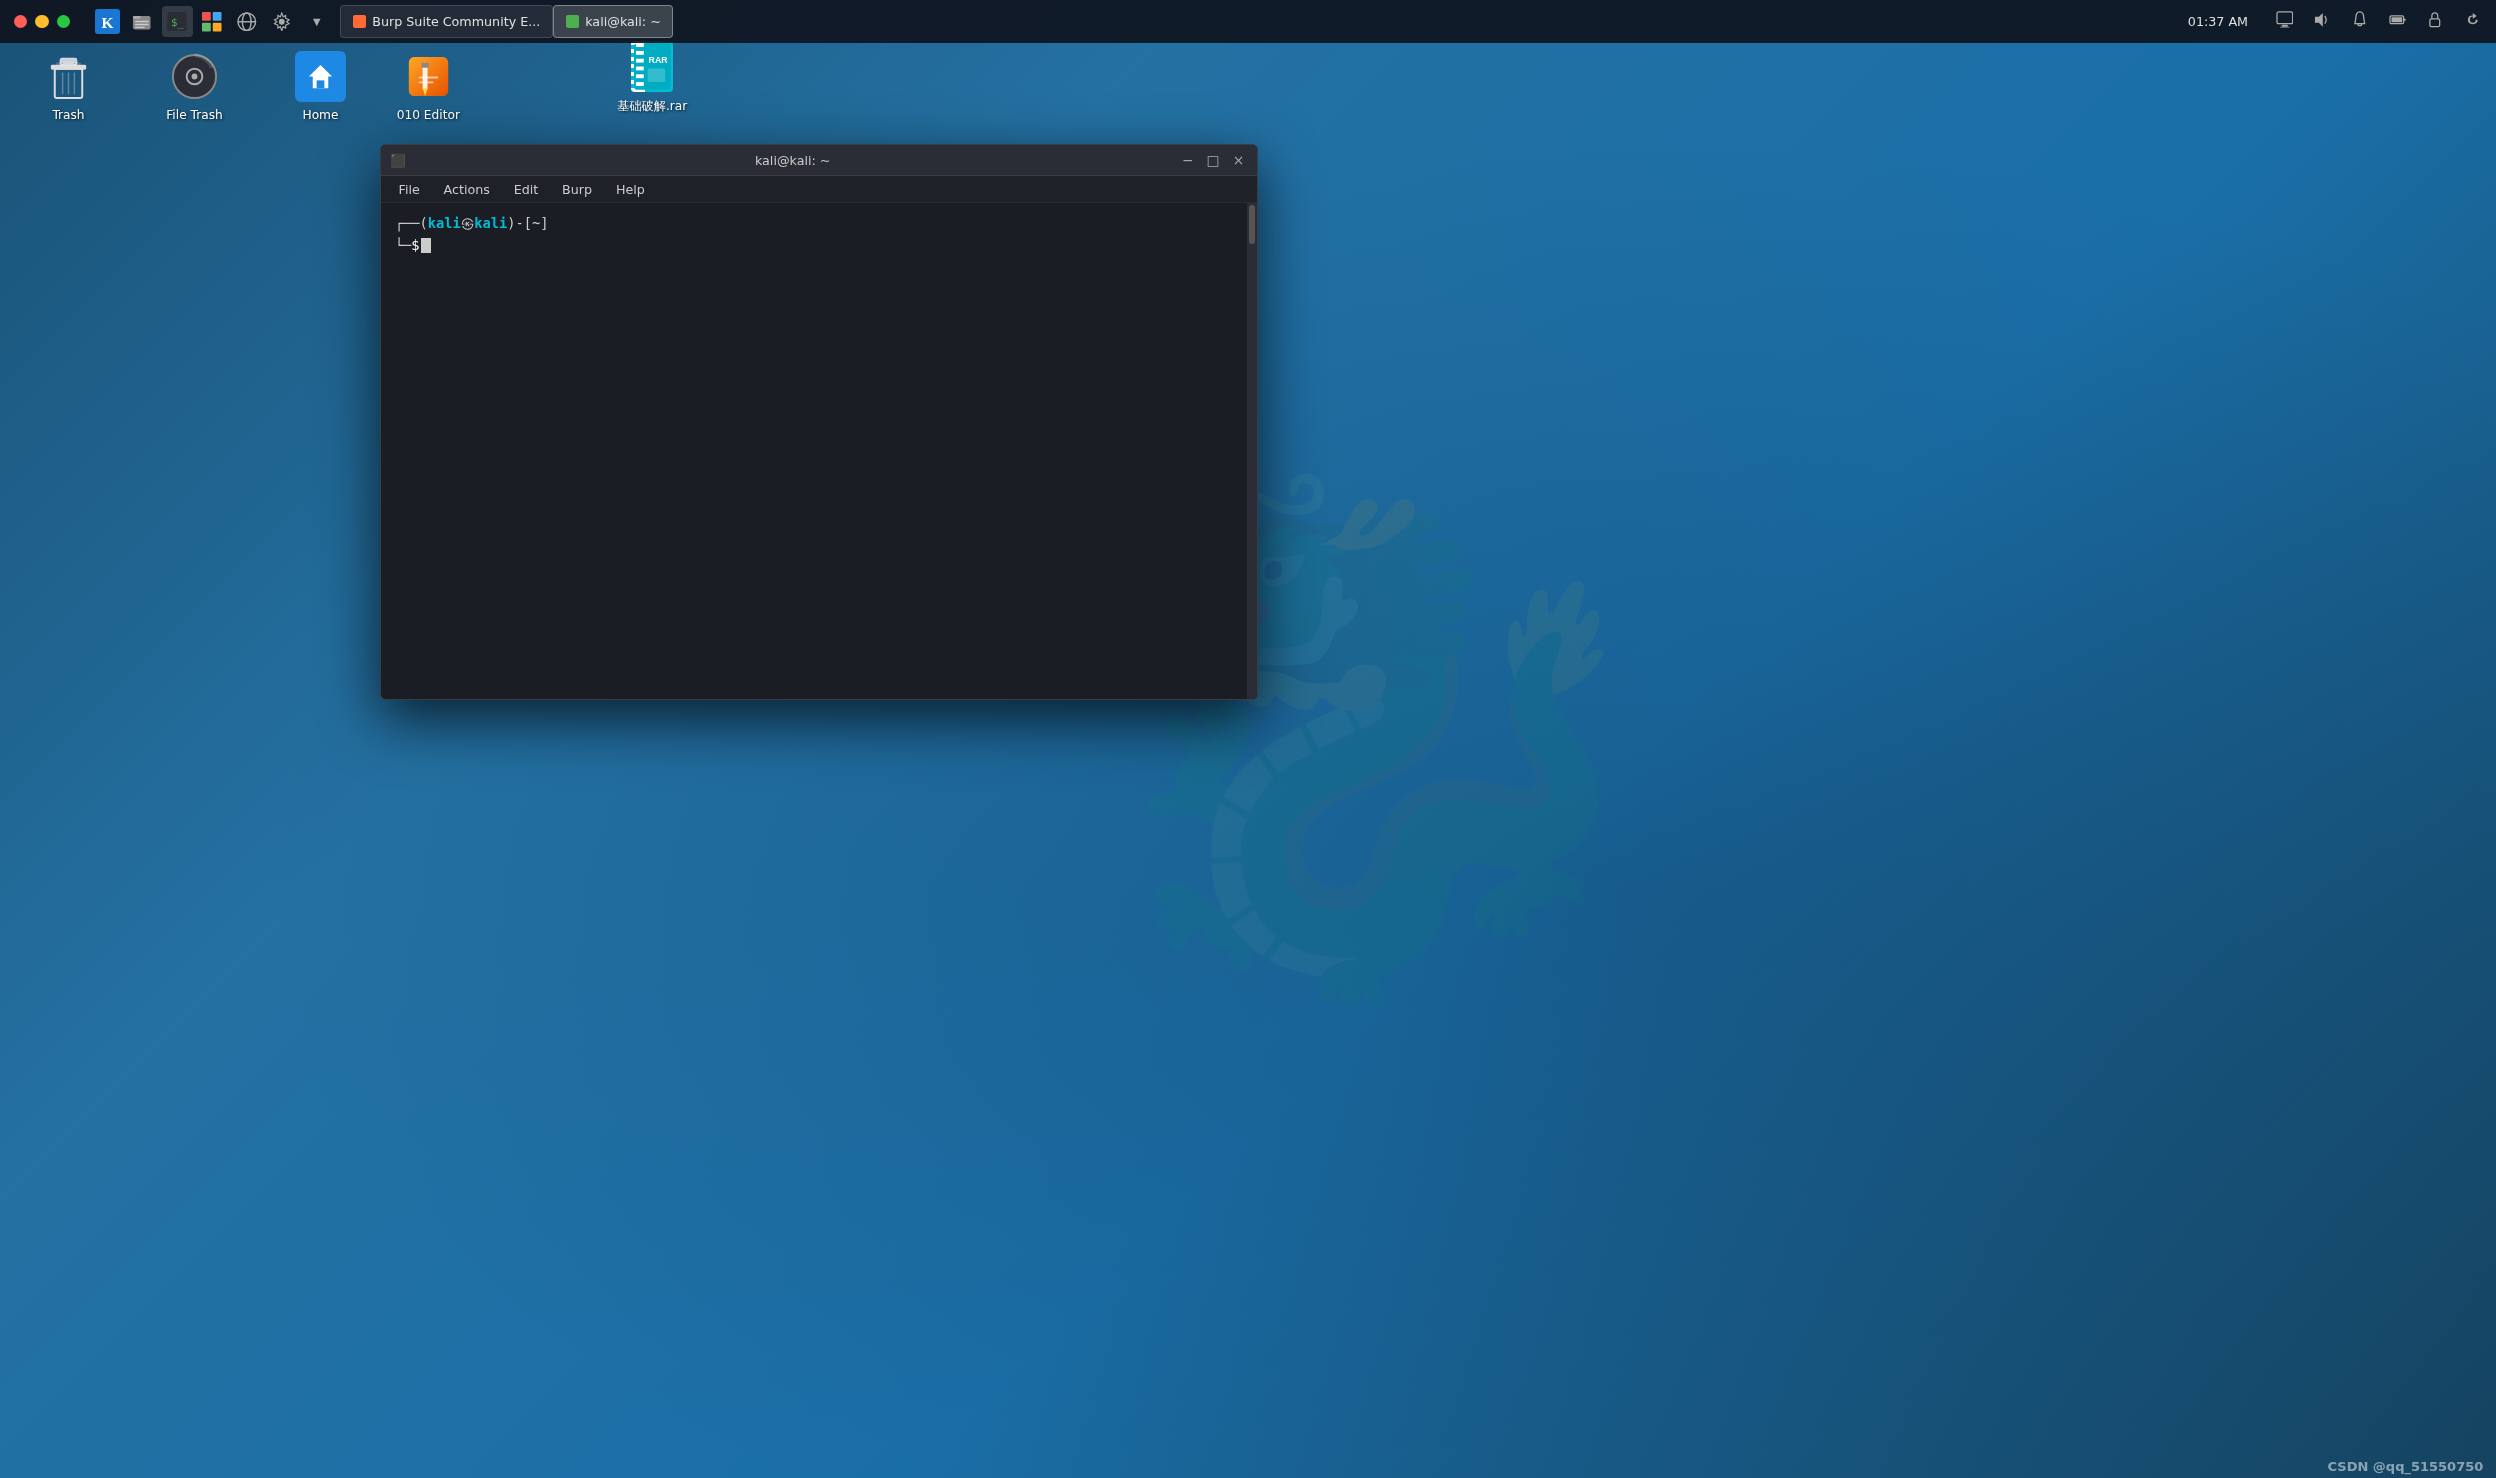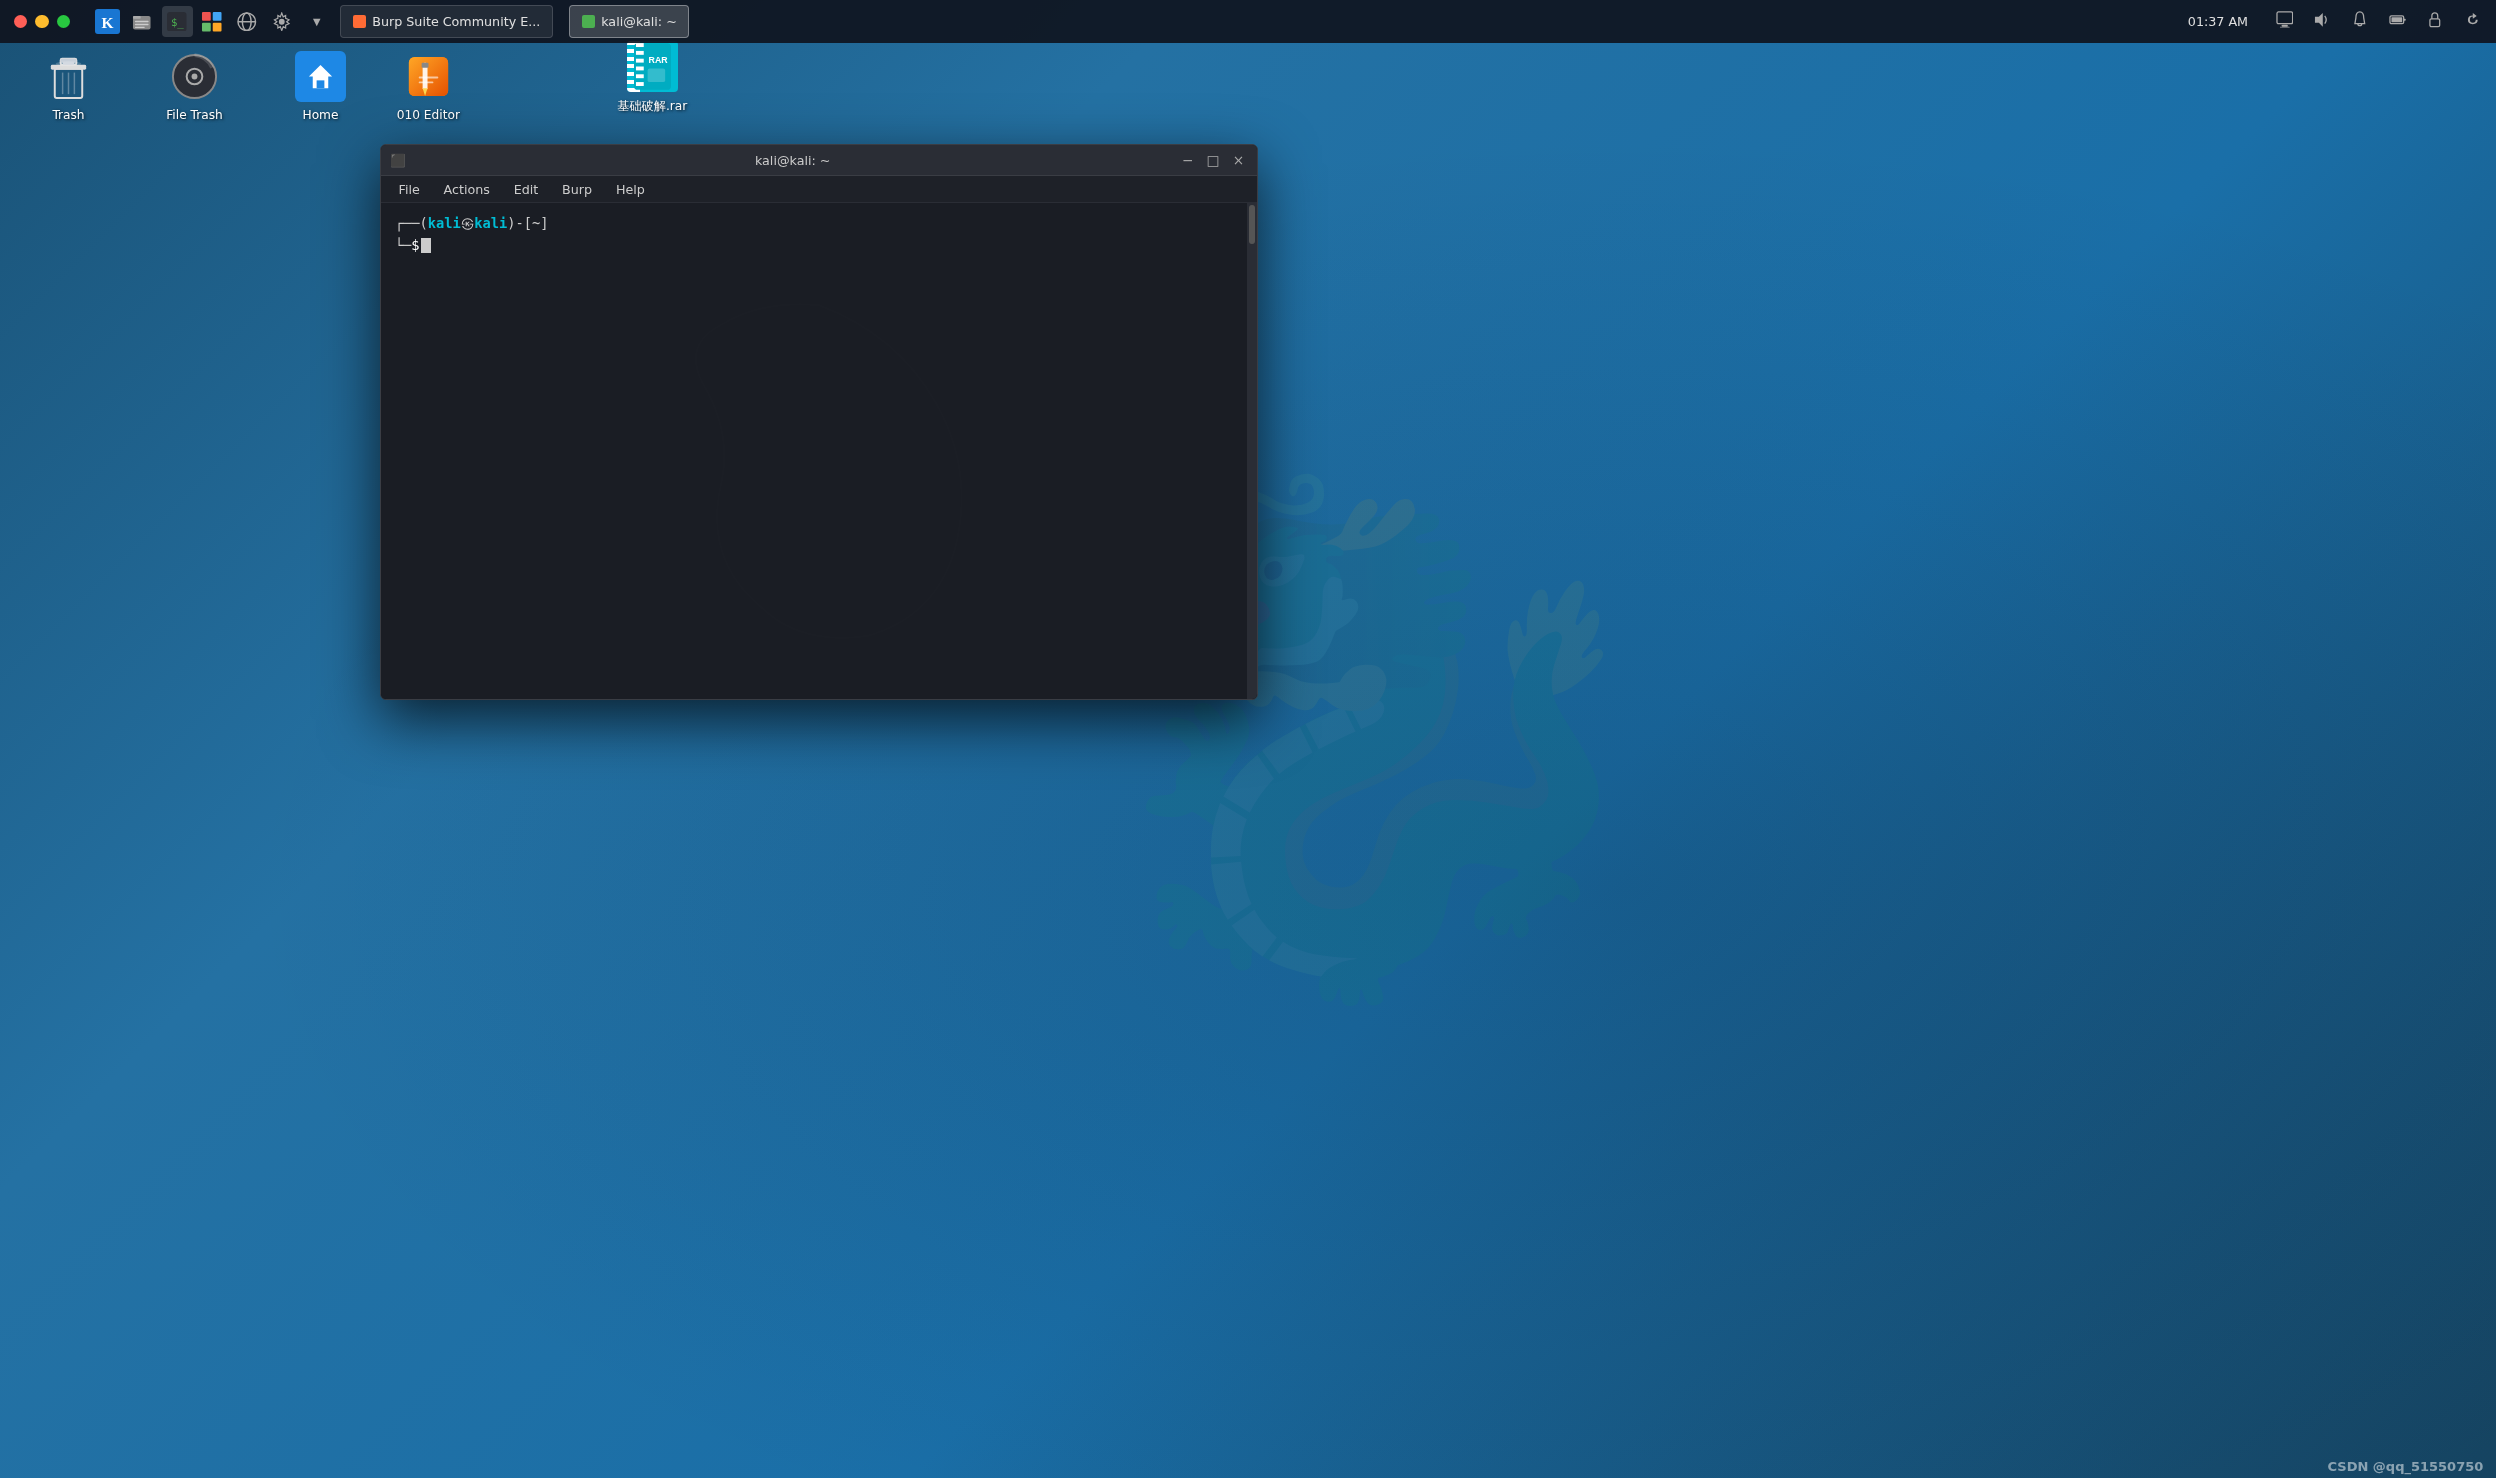--- a/index.html
+++ b/index.html
@@ -69,21 +69,21 @@
       color: #fff;
       font-size: 15.6px;
       cursor: pointer;
       border-radius: 3.9px;
     }
 
     
     .taskbar-apps {
       display: flex;
       align-items: center;
-      gap: 16px;
+      gap: 0;
       flex: 1;
       padding: 0 7.8px;
     }
 
     .taskbar-app-btn {
       height: 33px;
       padding: 0 11.7px;
       background: rgba(255,255,255,0.08);
       border: 1px solid rgba(255,255,255,0.15);
       border-radius: 3.9px;
@@ -187,21 +187,21 @@
     .editor-icon-bg {
       width: 51px;
       height: 51px;
       display: flex;
       align-items: center;
       justify-content: center;
     }
 
     
     .rar-icon-bg {
-      width: 51px;
+      width: 42px;
       height: 51px;
       background: #00bcd4;
       border-radius: 3.9px;
       display: flex;
       align-items: center;
       justify-content: center;
       color: white;
       font-size: 21.5px;
       position: relative;
     }

